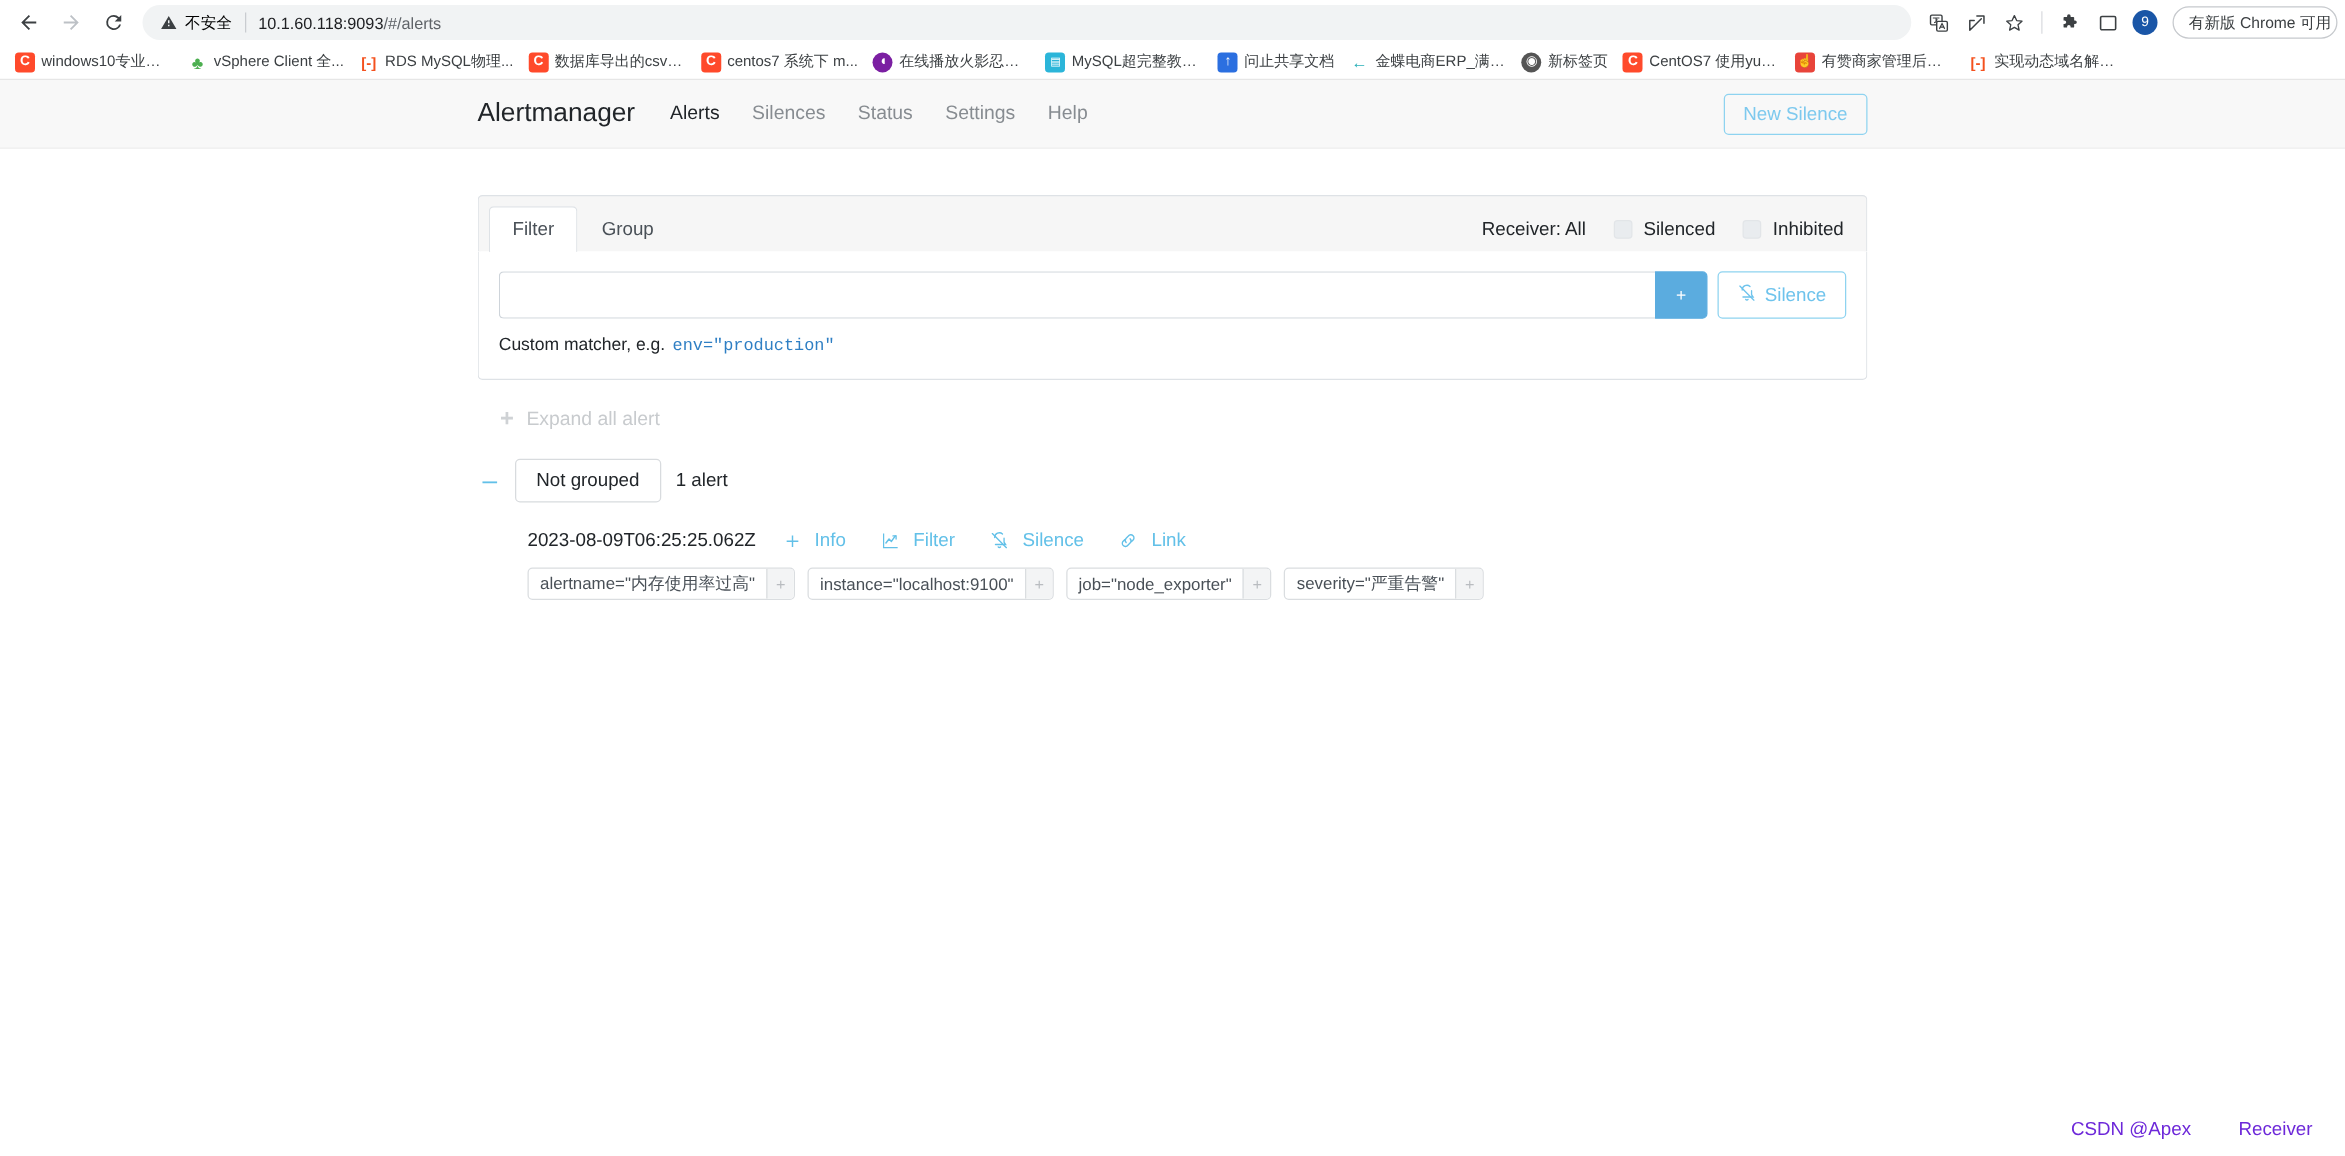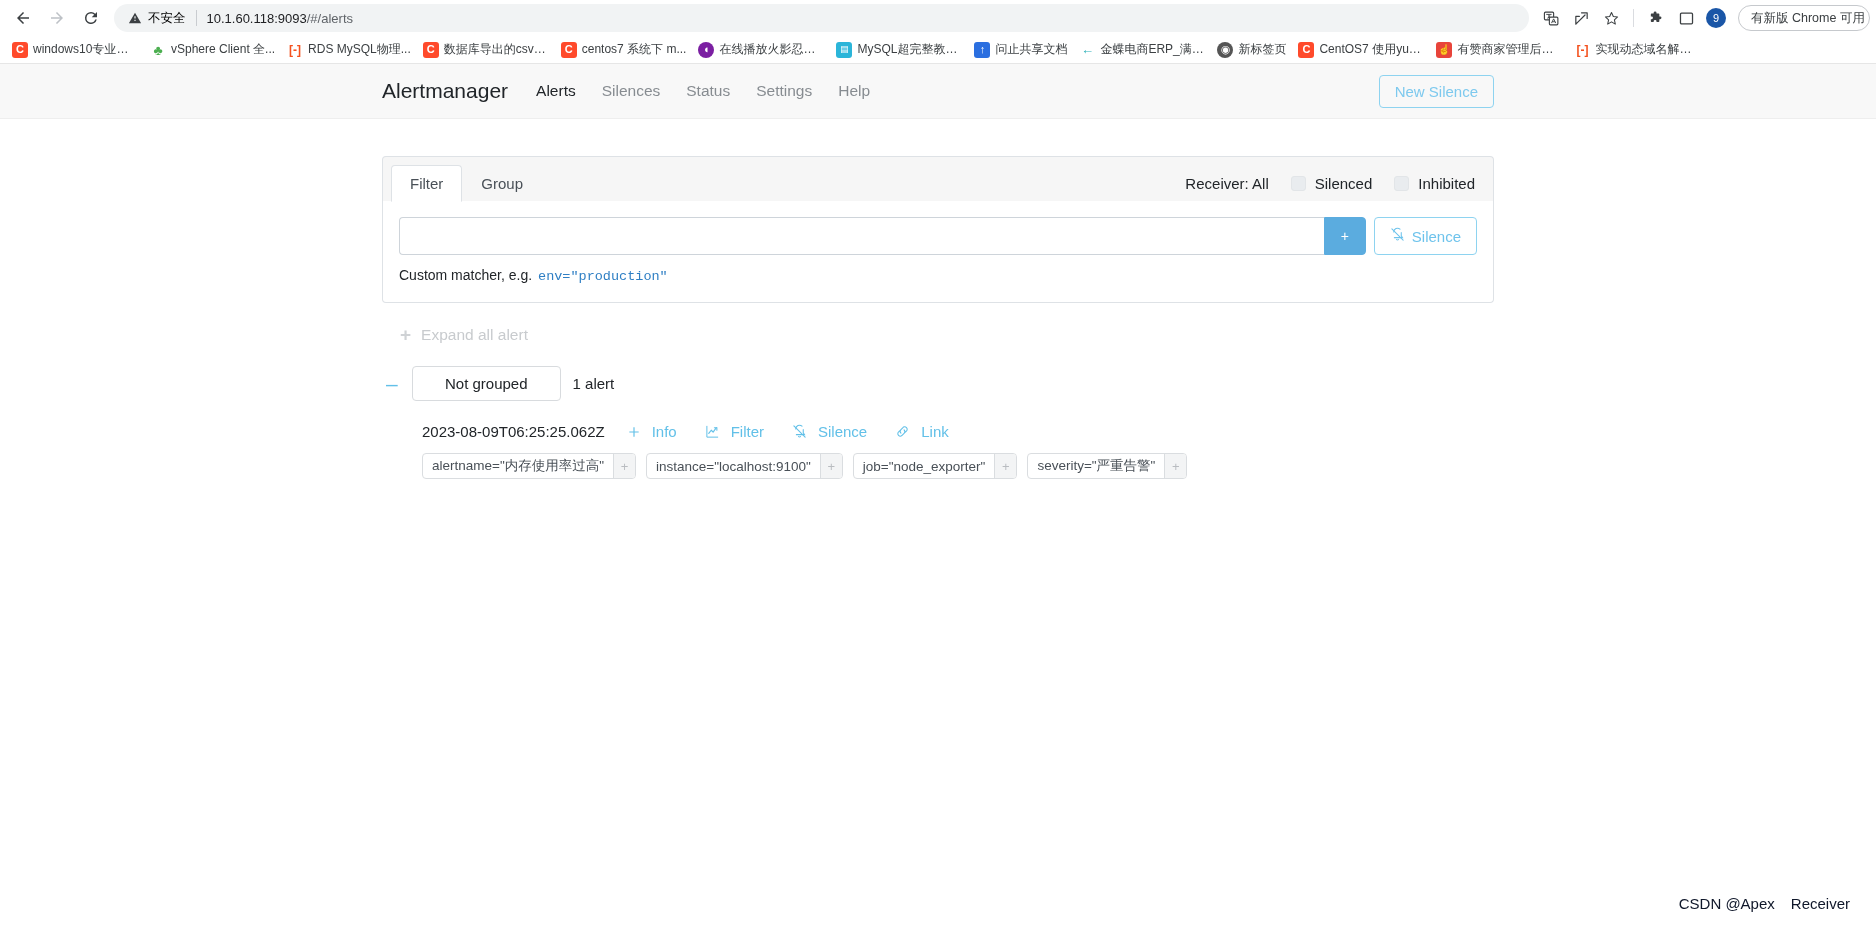--- a/index.html
+++ b/index.html
@@ -336,21 +336,21 @@
     color: #62c0e8;
     font-size: 21px;
     line-height: 1;
     text-align: left;
     padding-left: 4px;
     flex: 0 0 auto;
   }
   .group-pill {
     border: 1px solid #d8dbde;
     border-radius: 4px;
-    padding: 8px 32px;
+    padding: 8px 16px;
     font-size: 15px;
     color: #212529;
     background: #fff;
     white-space: nowrap;
   }
   .alert-count {
     margin-left: 12px;
     font-size: 15px;
     color: #212529;
   }
@@ -412,23 +412,23 @@
     color: #b9bcc0;
     font-size: 13px;
     display: flex; align-items: center; justify-content: center;
   }
 
   .watermark {
     position: absolute;
     right: 26px;
     bottom: 12px;
     font-size: 15px;
-    color: #0f172a;
-    display: flex;
-    gap: 16px;
+    color: #6d28d9;
+    display: flex;
+    gap: 38px;
     white-space: nowrap;
   }
 </style>
 </head>
 <body>
 
 <div class="browser-top">
   <div class="nav-btn">
     <svg width="18" height="18" viewBox="0 0 24 24">
         <path d="M20 11H7.8l5.6-5.6L12 4l-8 8 8 8 1.4-1.4L7.8 13H20z" fill="#3c4043"></path>

